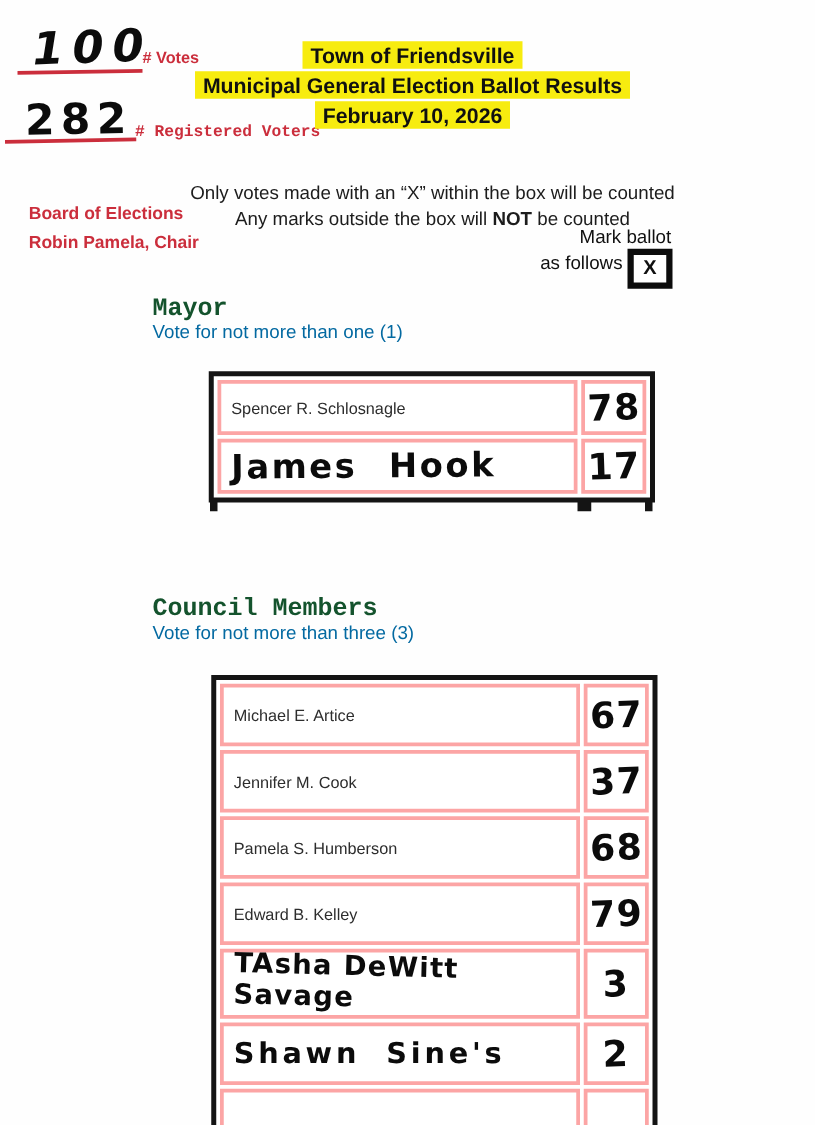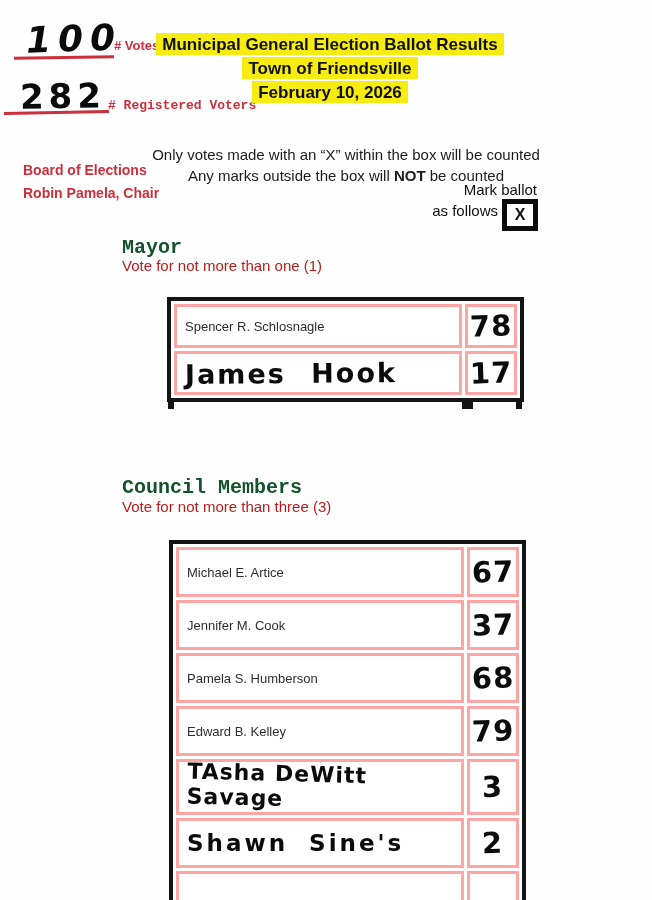--- a/index.html
+++ b/index.html
@@ -40,21 +40,21 @@
   .mark-l1 { left:380px; top:181px; width:157px; text-align:right; font-size:15px; }
   .mark-l2 { left:380px; top:202px; width:118px; text-align:right; font-size:15px; }
   .mark-box {
     left:502px; top:199px; width:26px; height:22px;
     border:5px solid #0c0c0c; background:#fff;
     display:flex; align-items:center; justify-content:center;
     font-weight:bold; font-size:16px;
   }
 
   .sec-h { font-size:20px; font-weight:bold; color:#14532d;font-family:Liberation Mono, monospace; }
-  .sec-s { font-size:15px; color:#b91c1c; }
+  .sec-s { font-size:15px; color:#0369a1; }
   .mayor-h { left:122px; top:236px; }
   .mayor-s { left:122px; top:257px; }
   .council-h { left:122px; top:476px; }
   .council-s { left:122px; top:498px; }
 
   table.ballot {
     border-collapse:separate; border-spacing:3px;
     border:4px solid #141414; background:#fff;
   }
   table.ballot td { border:3px solid #fca5a5; background:#fff; vertical-align:middle; }
@@ -83,22 +83,22 @@
 
   <div class="abs hw hw-100">100</div>
   <div class="abs underline u1"></div>
   <div class="abs red label-sm" style="left:114px; top:38px;"># Votes</div>
 
   <div class="abs hw hw-282">282</div>
   <div class="abs underline u2"></div>
   <div class="abs red label-sm" style="left:108px; top:98px;font-family:Liberation Mono, monospace;"># Registered Voters</div>
 
   <div class="abs title-block">
+    <div class="line"><span class="hl">Town of Friendsville</span></div>
     <div class="line"><span class="hl">Municipal General Election Ballot Results</span></div>
-    <div class="line"><span class="hl">Town of Friendsville</span></div>
     <div class="line"><span class="hl">February 10, 2026</span></div>
   </div>
 
   <div class="abs instr i1">Only votes made with an “X” within the box will be counted</div>
   <div class="abs instr i2"><span>Any marks outside the box will </span><span class="bold">NOT</span><span> be counted</span></div>
 
   <div class="abs red board b1">Board of Elections</div>
   <div class="abs red board b2">Robin Pamela, Chair</div>
 
   <div class="abs mark-l1">Mark ballot</div>

